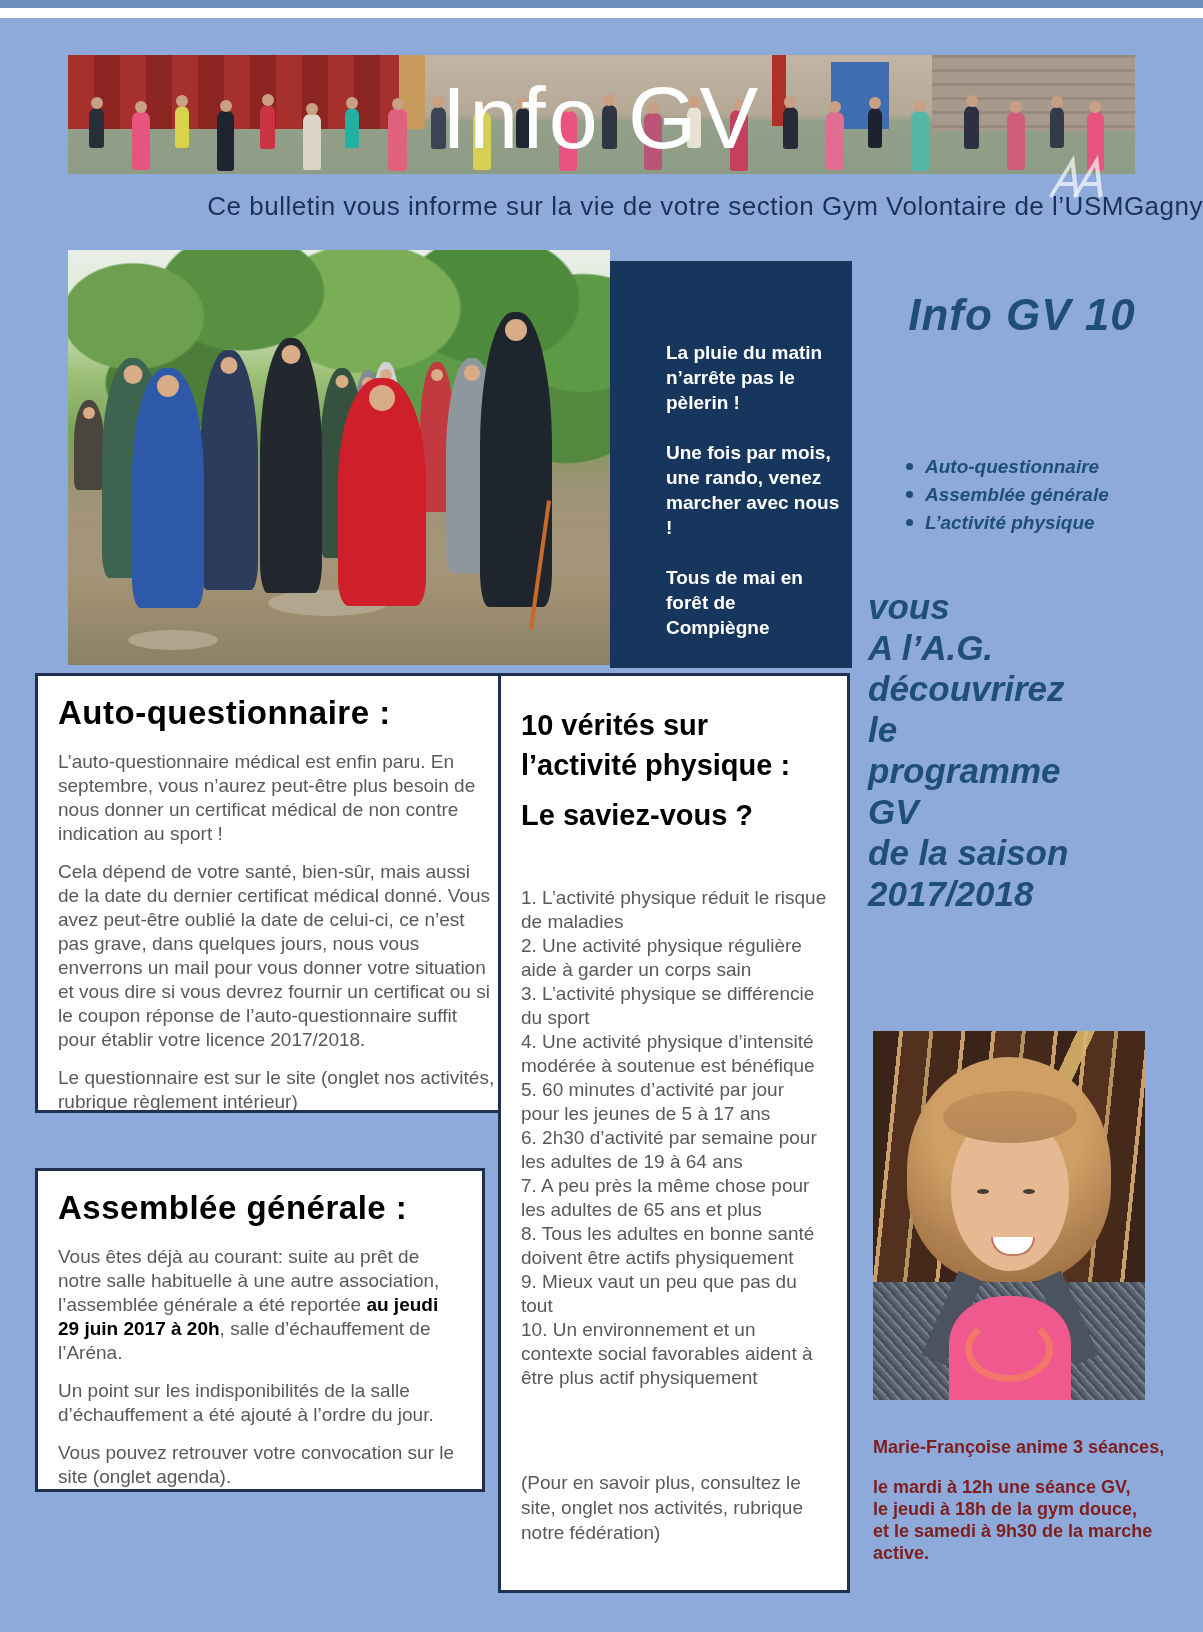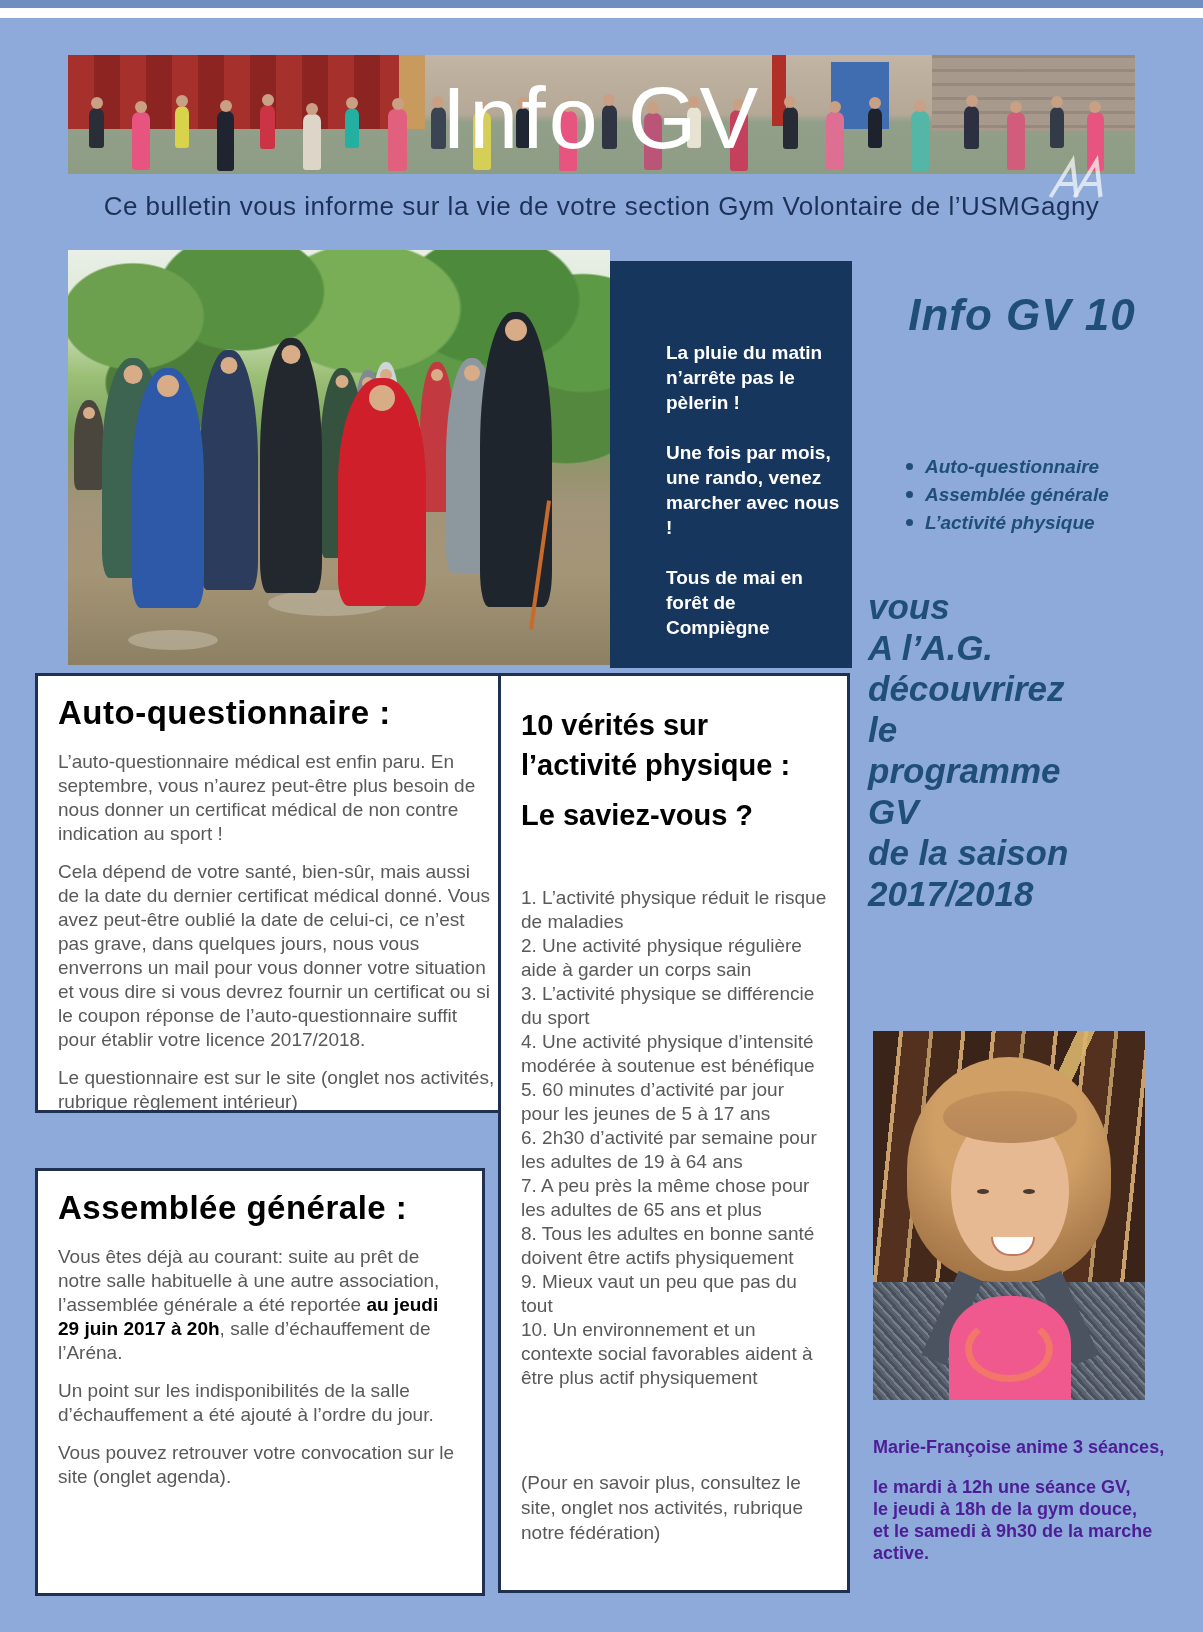--- a/index.html
+++ b/index.html
@@ -20,21 +20,21 @@
   .bluedoor{position:absolute;left:71.5%;top:6%;width:58px;height:56%;background:#3f6db0;}
   .brickwall{position:absolute;right:0;top:0;width:19%;height:64%;background:#a79a8d;
     background-image:repeating-linear-gradient(180deg,rgba(0,0,0,.10) 0 3px,transparent 3px 14px);}
   .bperson{position:absolute;border-radius:7px 7px 3px 3px;}
   .bhead{position:absolute;left:50%;transform:translateX(-50%);top:-11px;width:12px;height:12px;border-radius:50%;}
   .banner-title{position:absolute;left:0;top:0;width:100%;height:100%;
     display:flex;align-items:center;justify-content:center;
     color:#ffffff;font-size:88px;font-weight:400;letter-spacing:3px;padding-top:6px;box-sizing:border-box;}
   .watermark{position:absolute;left:1047px;top:147px;opacity:.8;}
 
-  .tagline{position:absolute;left:0;top:183px;width:100%;text-align:center;
+  .tagline{position:absolute;left:0;top:183px;width:100%;text-align:right;
     color:#1c3157;font-size:26px;letter-spacing:.5px;}
 
   
   .rando-photo{position:absolute;left:68px;top:242px;width:542px;height:415px;overflow:hidden;
     background:
       radial-gradient(120px 90px at 12% 16%,#6da04e 0 58%,transparent 60%),
       radial-gradient(140px 100px at 32% 10%,#569040 0 58%,transparent 60%),
       radial-gradient(160px 110px at 55% 14%,#79ae57 0 58%,transparent 60%),
       radial-gradient(150px 110px at 78% 12%,#4e8a3c 0 58%,transparent 60%),
       radial-gradient(130px 100px at 95% 20%,#5c9a45 0 58%,transparent 60%),
@@ -80,27 +80,27 @@
     background:repeating-linear-gradient(48deg,#5a6270 0 3px,#747d8a 3px 5px,#49505c 5px 8px);}
   .pinktop{position:absolute;left:76px;bottom:0;width:122px;height:104px;border-radius:46% 46% 0 0;
     background:#f0598d;}
   .necklace{position:absolute;left:92px;bottom:18px;width:88px;height:66px;border-radius:50%;
     border:7px solid #f2766a;border-top-color:transparent;box-sizing:border-box;}
   .strapL,.strapR{position:absolute;width:26px;height:92px;background:#4b5260;bottom:36px;}
   .strapL{left:66px;transform:rotate(24deg);}
   .strapR{left:182px;transform:rotate(-24deg);}
 
   .trainer-note{position:absolute;left:873px;top:1428px;width:296px;
-    color:#4c1d95;font-weight:700;font-size:18px;line-height:22px;}
+    color:#7f1d1d;font-weight:700;font-size:18px;line-height:22px;}
   .trainer-note .lead{margin-bottom:18px;}
 
   
   .box{position:absolute;background:#ffffff;border:3px solid #1f3050;box-sizing:border-box;overflow:hidden;}
   .box-auto{left:35px;top:665px;width:484px;height:440px;padding:14px 20px;}
-  .box-ag{left:35px;top:1160px;width:450px;height:428px;padding:14px 20px;}
+  .box-ag{left:35px;top:1160px;width:450px;height:324px;padding:14px 20px;}
   .box-facts{left:498px;top:665px;width:352px;height:920px;padding:27px 20px;}
   .box h1{margin:4px 0 18px 0;font-size:33px;font-weight:700;color:#000;letter-spacing:.5px;}
   .box p{margin:0 0 14px 0;font-size:19px;line-height:24px;color:#595959;}
   .box p b{color:#000;}
   .facts-heading{margin:2px 0 0 0;font-size:29px;font-weight:700;color:#000;line-height:40px;}
   .facts-sub{margin:14px 0 0 0;font-size:29px;font-weight:700;color:#000;}
   .facts-list{margin-top:54px;}
   .facts-list div{font-size:19px;line-height:24px;color:#595959;}
   .facts-footer{margin-top:80px;font-size:19px;line-height:25px;color:#595959;}
 </style>

